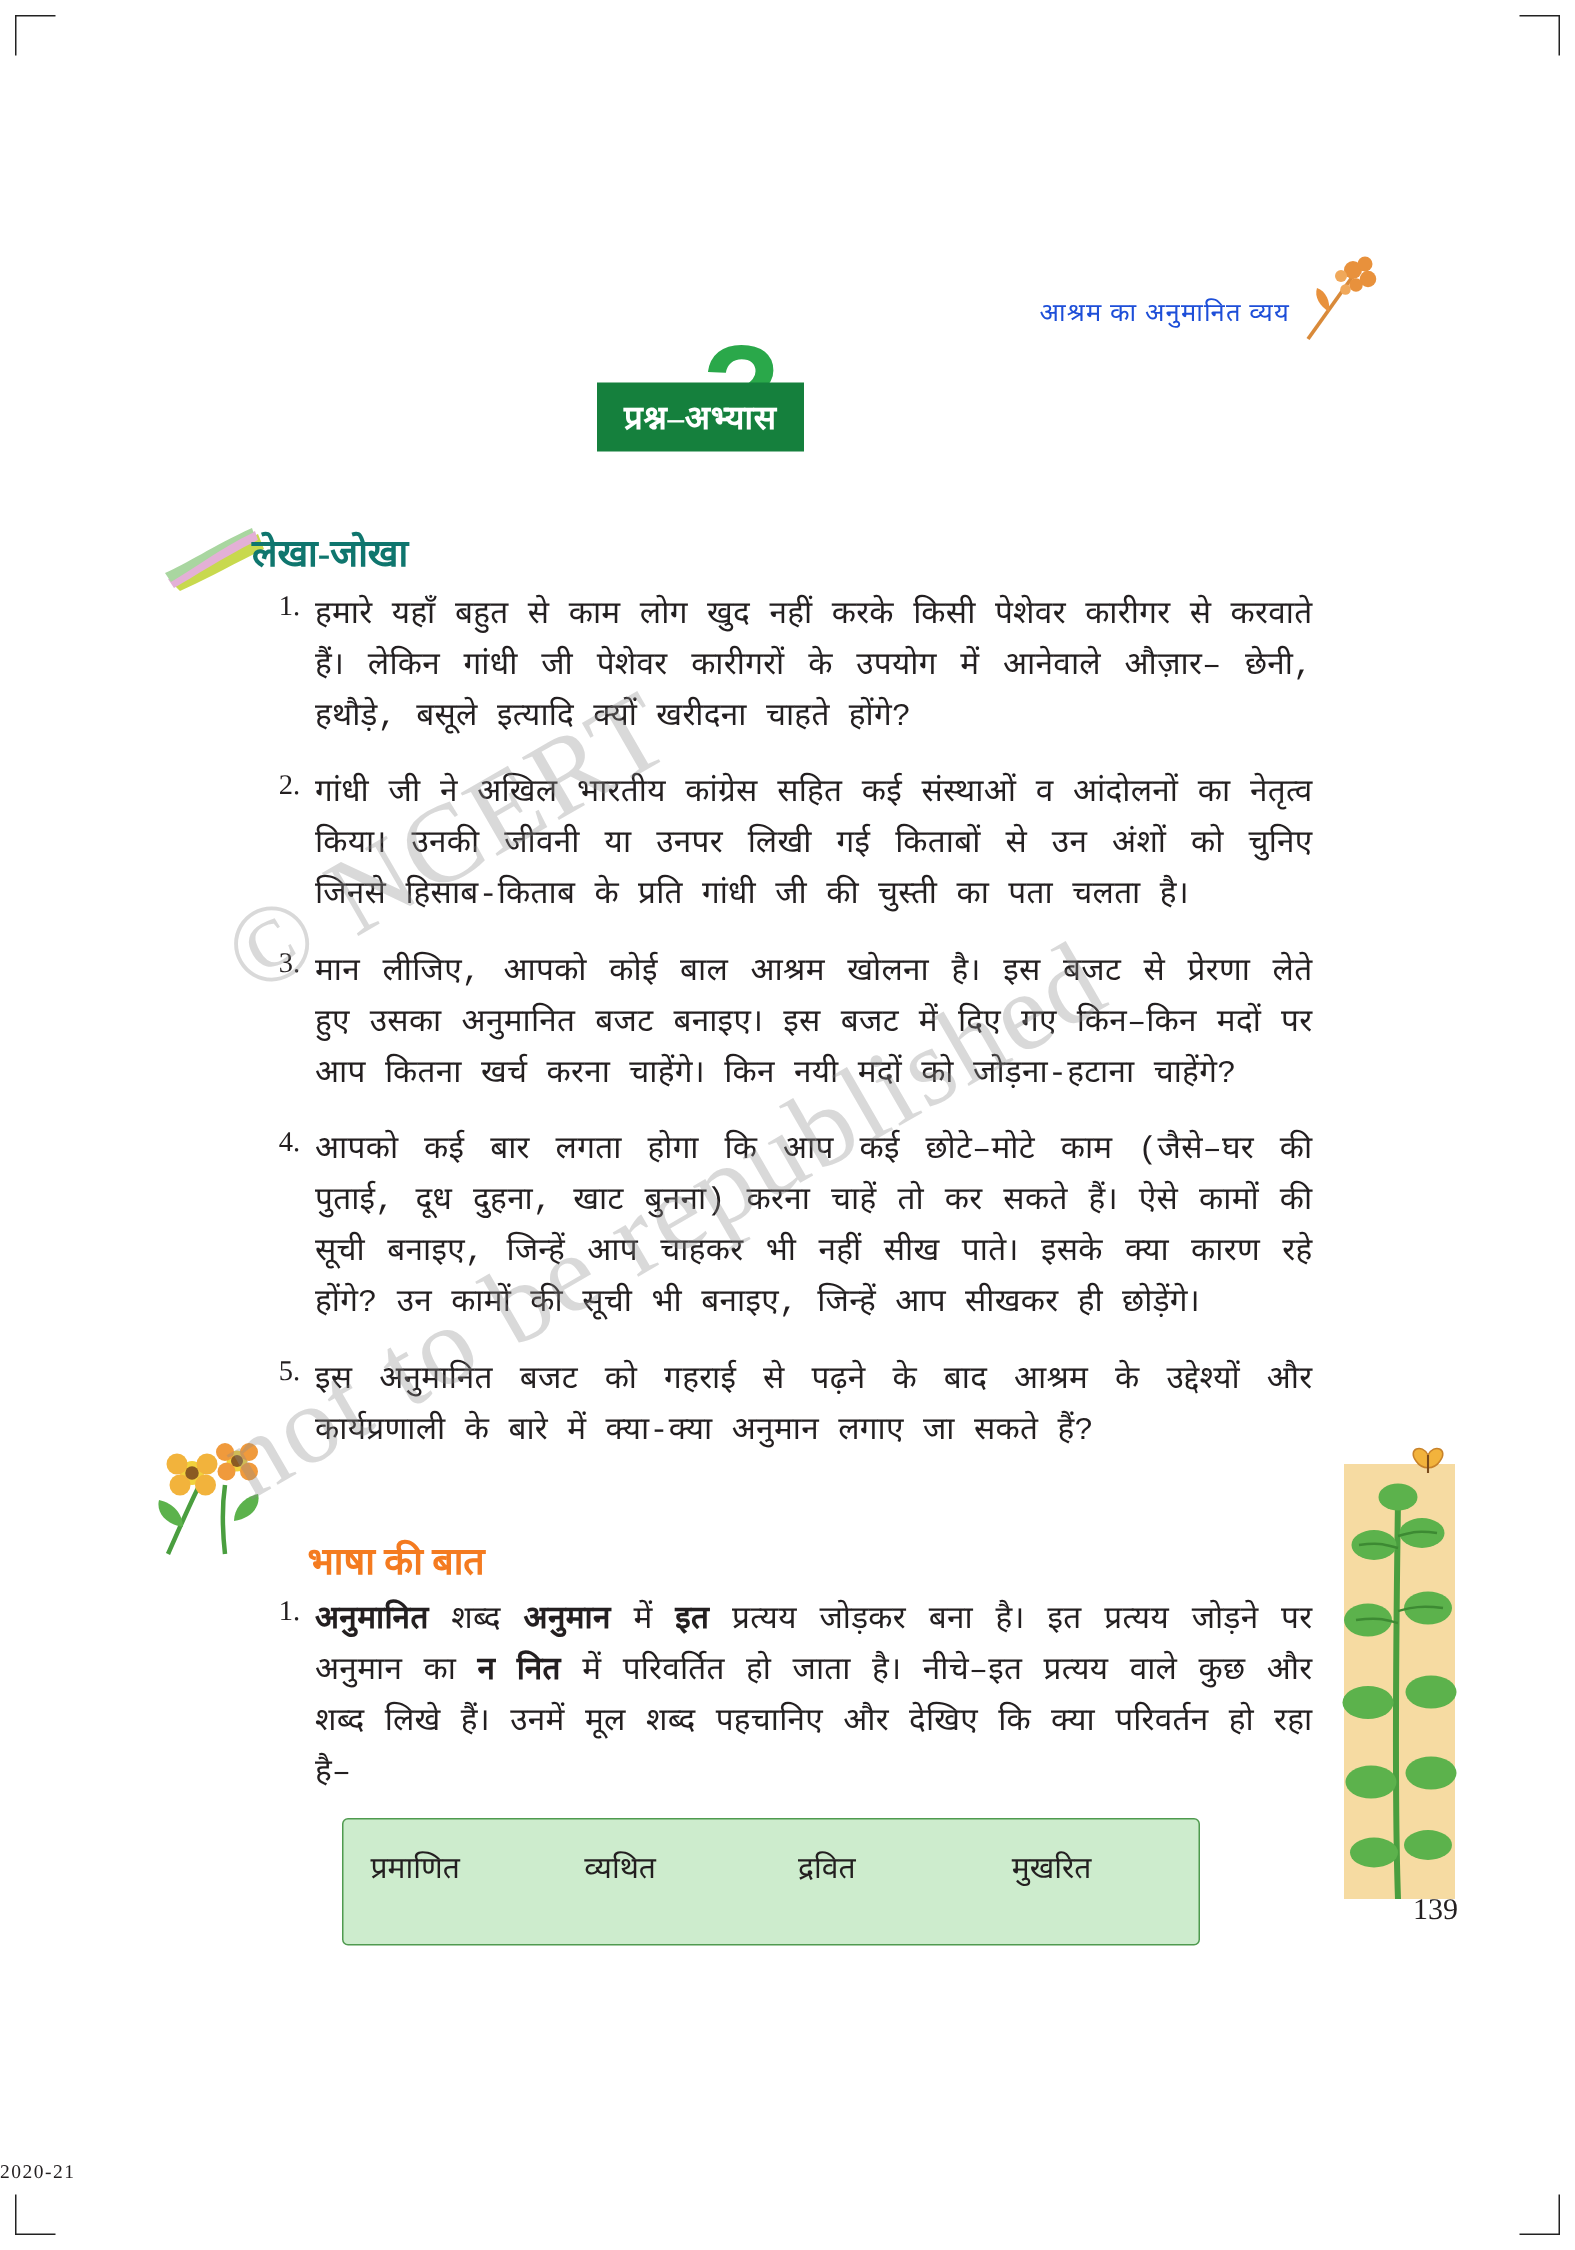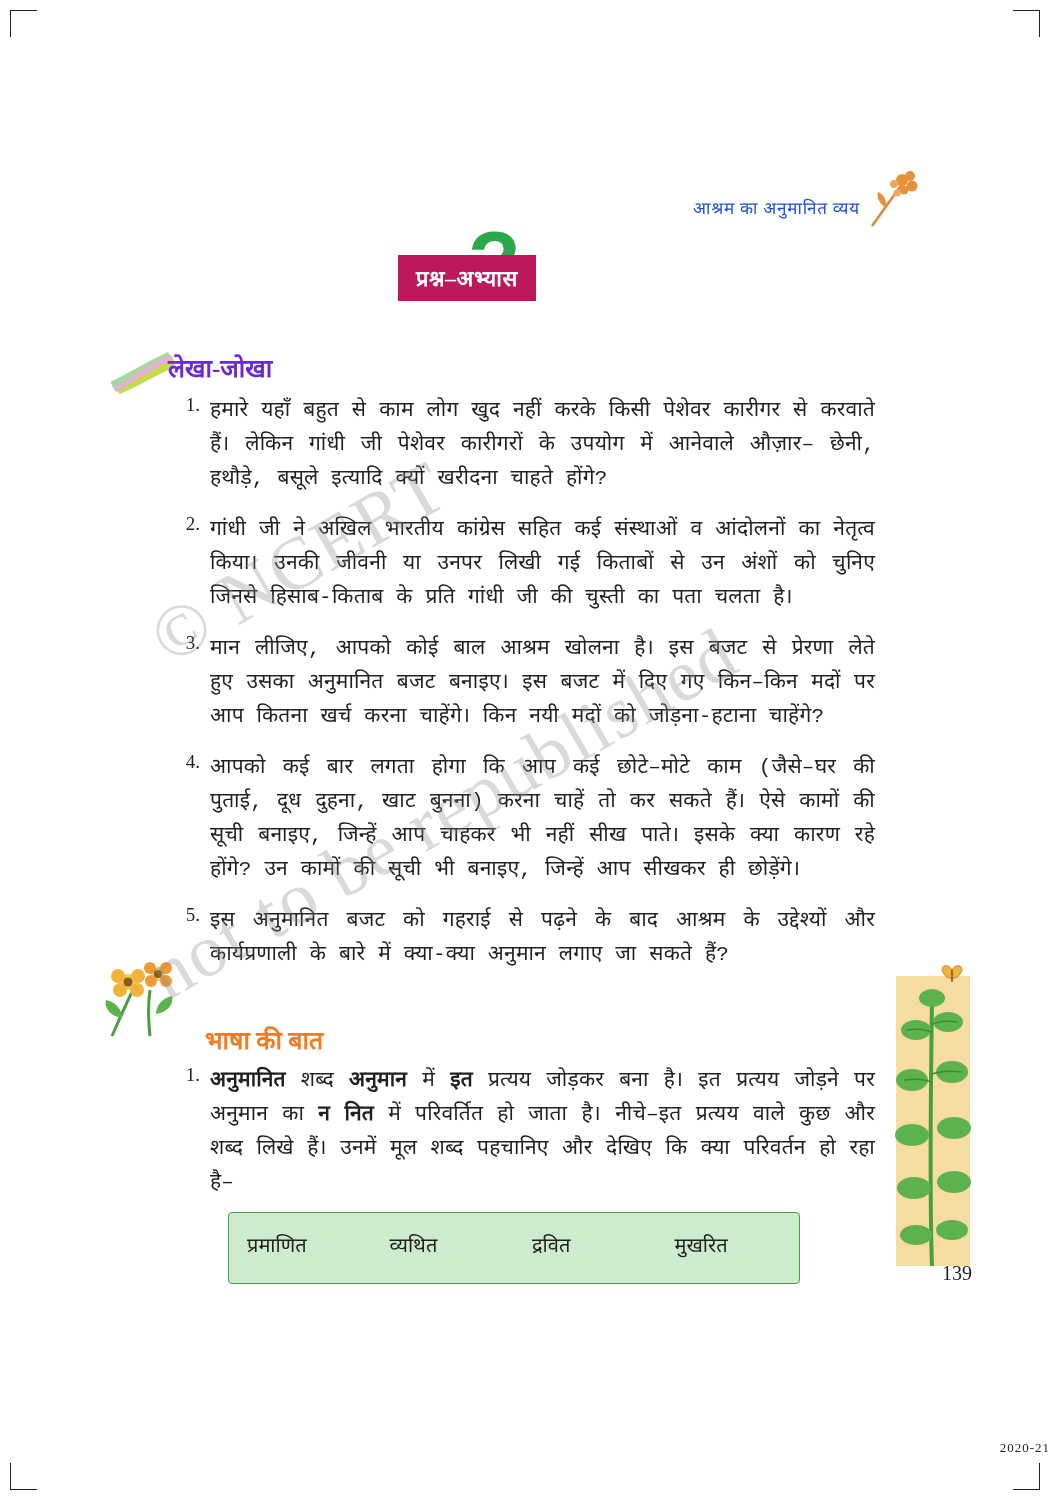--- a/index.html
+++ b/index.html
@@ -61,42 +61,42 @@
     color: #2aa84a;
     font-weight: bold;
     font-family: "Liberation Sans", sans-serif;
     z-index: 1;
   }
 
   .prashn-box {
     position: absolute;
     left: 398px;
     top: 255px;
-    background: #be185d;
+    background: #15803d;
     color: #ffffff;
     font-size: 22px;
     padding: 7px 18px 9px 18px;
     letter-spacing: 0.5px;
     z-index: 2;
     font-family: "Liberation Serif", serif;
     font-weight: bold;
   }
 
   
   .brush {
     position: absolute;
     left: 110px;
     top: 352px;
     width: 70px;
     height: 42px;
   }
   .sec-head {
     position: absolute;
     font-size: 25px;
-    color: #6d28d9;
+    color: #0f766e;
     font-weight: bold;
     font-family: "Liberation Serif", serif;
   }
   .sec-lekha { left: 168px; top: 350px; }
   .sec-bhasha { left: 205px; top: 1022px; color: #f47b20; }
 
   
   .qlist {
     position: absolute;
     left: 170px;
@@ -135,21 +135,21 @@
 
   
   .word-table {
     position: absolute;
     left: 228px;
     top: 1212px;
     width: 570px;
     background: #cdeccd;
     border: 1.5px solid #4f9a4f;
     border-radius: 4px;
-    padding: 10px 0 17px 0;
+    padding: 10px 0 30px 0;
   }
   .word-row {
     display: flex;
   }
   .word-cell {
     flex: 1;
     font-size: 20px;
     color: #231f20;
     padding: 8px 0 8px 18px;
   }
@@ -162,21 +162,21 @@
     font-size: 20px;
     color: #231f20;
     font-family: "Liberation Serif", serif;
   }
 
   .footer {
     position: absolute;
     left: 0;
     right: 0;
     top: 1440px;
-    text-align: right;
+    text-align: left;
     font-size: 13px;
     color: #231f20;
     letter-spacing: 1px;
   }
 
   
   .watermark {
     position: absolute;
     left: 120px;
     top: 430px;

